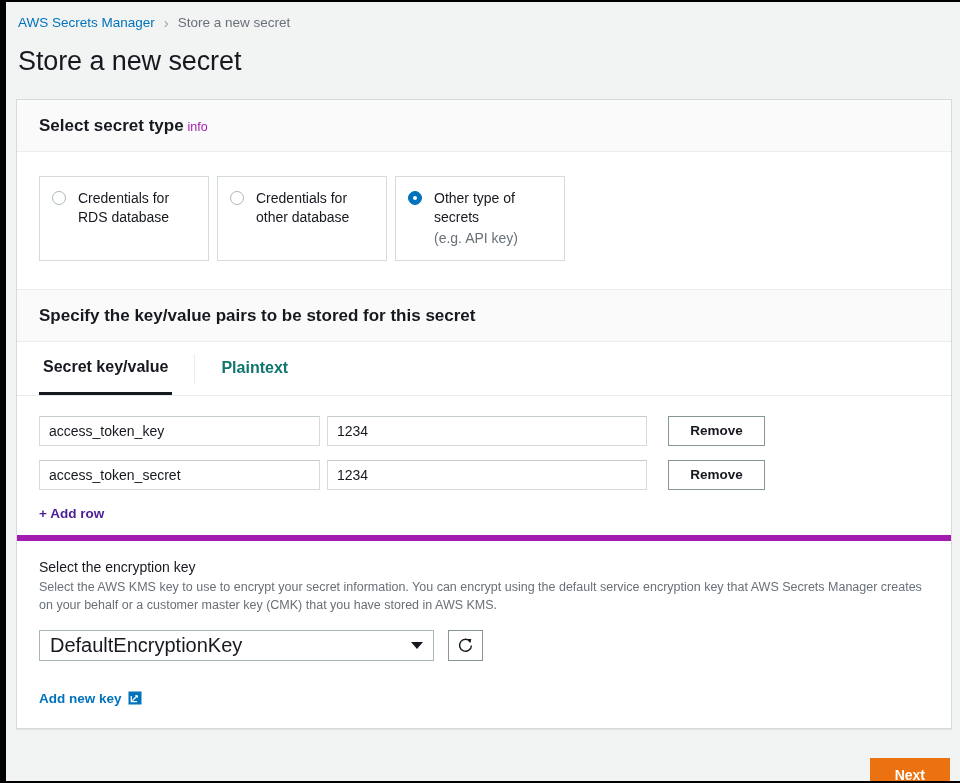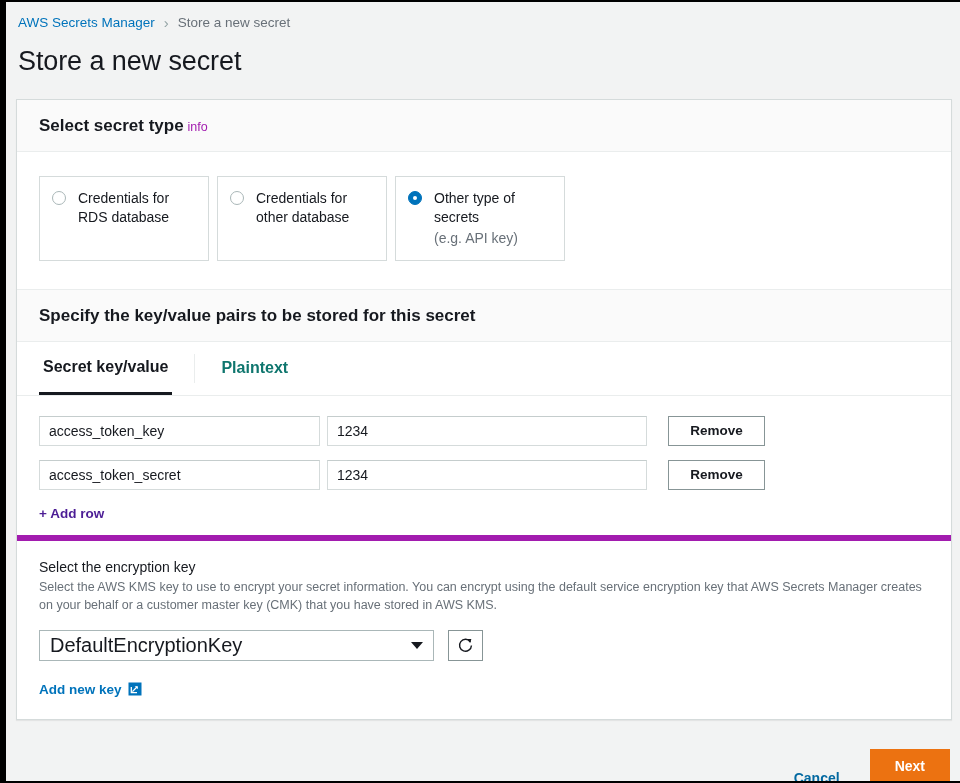--- a/index.html
+++ b/index.html
@@ -235,21 +235,21 @@
     border: 1px solid #879596;
     display: flex; align-items: center; justify-content: center;
     cursor: pointer;
   }
   .add-key {
     display: inline-flex;
     align-items: center;
     color: #0073bb;
     font-size: 13.5px;
     font-weight: bold;
-    margin-top: 21px;
+    margin-top: 30px;
     cursor: pointer;
   }
   .ext-icon { margin-left: 6px; display: inline-flex; }
 
   
   .footer {
     display: flex;
     align-items: center;
     justify-content: flex-end;
     padding: 18px 12px 0 0;

